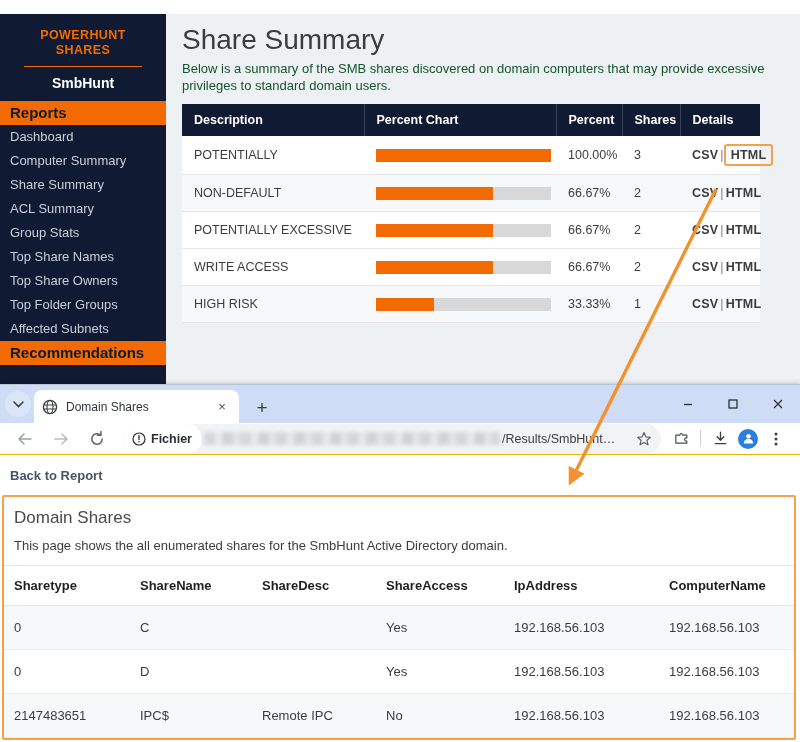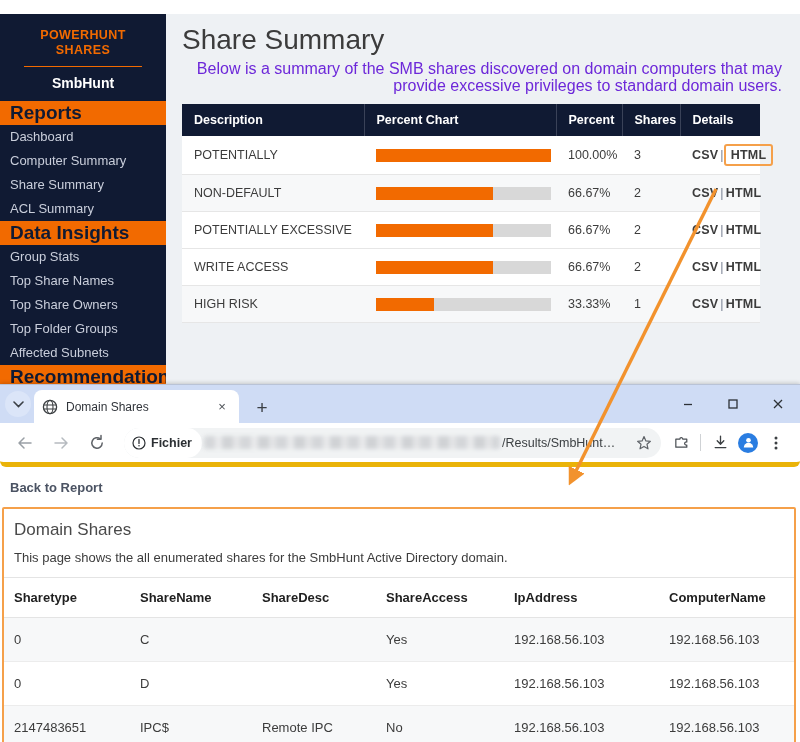--- a/index.html
+++ b/index.html
@@ -32,37 +32,37 @@
   }
   .brand-rule {
     height: 1px; background: #f26a00; margin: 8px 14px 8px 14px;
   }
   .brand-sub {
     color: #ffffff; font-weight: bold; font-size: 14px; padding-bottom: 10px;
   }
 
   .nav-header {
     background: #f26a00; color: #101a33; font-weight: bold;
-    font-size: 19px; padding: 4px 0 4px 10px; line-height: 16px;
+    font-size: 15px; padding: 4px 0 4px 10px; line-height: 16px;
   }
   .nav-item {
     color: #c9cedb; font-size: 13px; padding: 4px 0 4px 10px; line-height: 16px;
   }
 
   .content {
     position: absolute; left: 166px; top: 0; right: 0; height: 382px;
     background: #eef1f4; padding: 10px 16px 0 16px;
   }
   .page-title {
     font-size: 28px; color: #3c3c3c; font-weight: normal;
     margin: 0 0 4px 0; line-height: 32px;
   }
   .page-desc {
-    font-size: 16px; color: #6d28d9; line-height: 17px;
-    margin: 0 0 10px 0; max-width: 600px; text-align: right;
+    font-size: 13px; color: #14532d; line-height: 17px;
+    margin: 0 0 10px 0; max-width: 600px;
   }
 
   .sumtable {
     border-collapse: collapse; width: 578px; background: #ffffff;
     table-layout: fixed;
   }
   .sumtable th {
     background: #101a33; color: #ffffff; font-size: 12.5px;
     font-weight: bold; text-align: left;
     padding: 9px 0 9px 12px; border-right: 1px solid #3a4258;
@@ -129,22 +129,22 @@
   }
   .wincontrols {
     position: absolute; right: 0; top: 0; height: 38px; display: flex;
   }
   .winbtn {
     width: 45px; height: 38px; display: flex; align-items: center;
     justify-content: center; color: #2d3136;
   }
 
   .toolbar {
-    height: 44px; background: #ffffff; display: flex; align-items: center;
-    padding: 0 10px; border-bottom: 5px solid #eab308; border-radius: 6px;
+    height: 32px; background: #ffffff; display: flex; align-items: center;
+    padding: 0 10px; border-bottom: 1px solid #eab308;
   }
   .navbtn {
     width: 30px; height: 30px; margin-right: 6px;
     display: flex; align-items: center; justify-content: center;
     color: #5f6368;
   }
   .omnibox {
     flex: 1; height: 30px; background: #f1f3f4; border-radius: 15px;
     display: flex; align-items: center; padding: 0 4px 0 0;
     margin-left: 6px; position: relative; overflow: hidden;
@@ -236,21 +236,20 @@
         <div class="brand-rule"></div>
         <div class="brand-sub">SmbHunt</div>
       </div>
 
       <div class="nav-header">Reports</div>
       <div class="nav-item">Dashboard</div>
       <div class="nav-item">Computer Summary</div>
       <div class="nav-item">Share Summary</div>
       <div class="nav-item">ACL Summary</div>
 
-      <div class="nav-header">Data Insights</div>
       <div class="nav-item">Group Stats</div>
       <div class="nav-item">Top Share Names</div>
       <div class="nav-item">Top Share Owners</div>
       <div class="nav-item">Top Folder Groups</div>
       <div class="nav-item">Affected Subnets</div>
 
       <div class="nav-header">Recommendations</div>
     </div>
 
     <div class="content">

